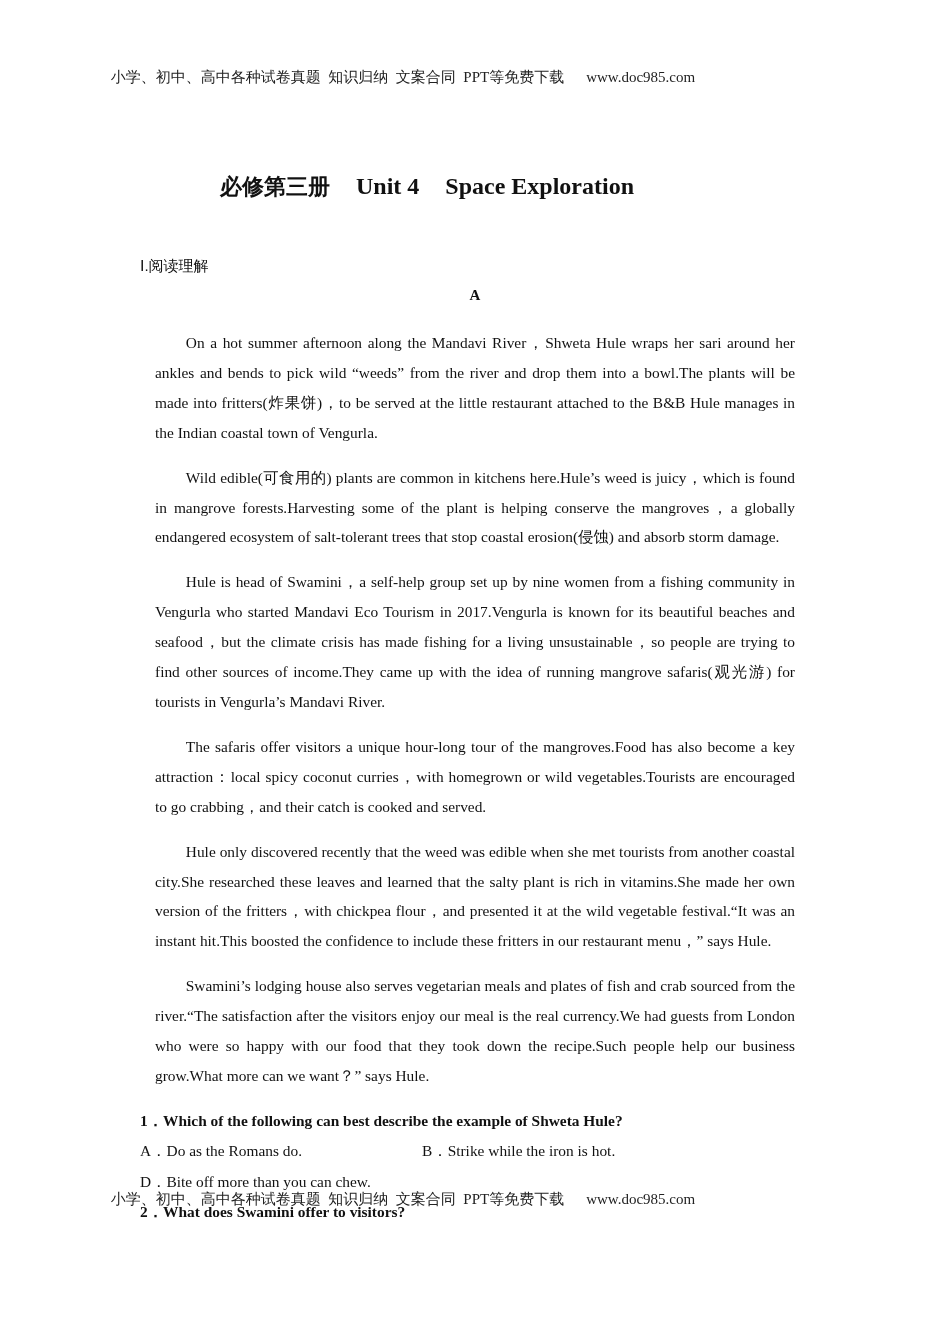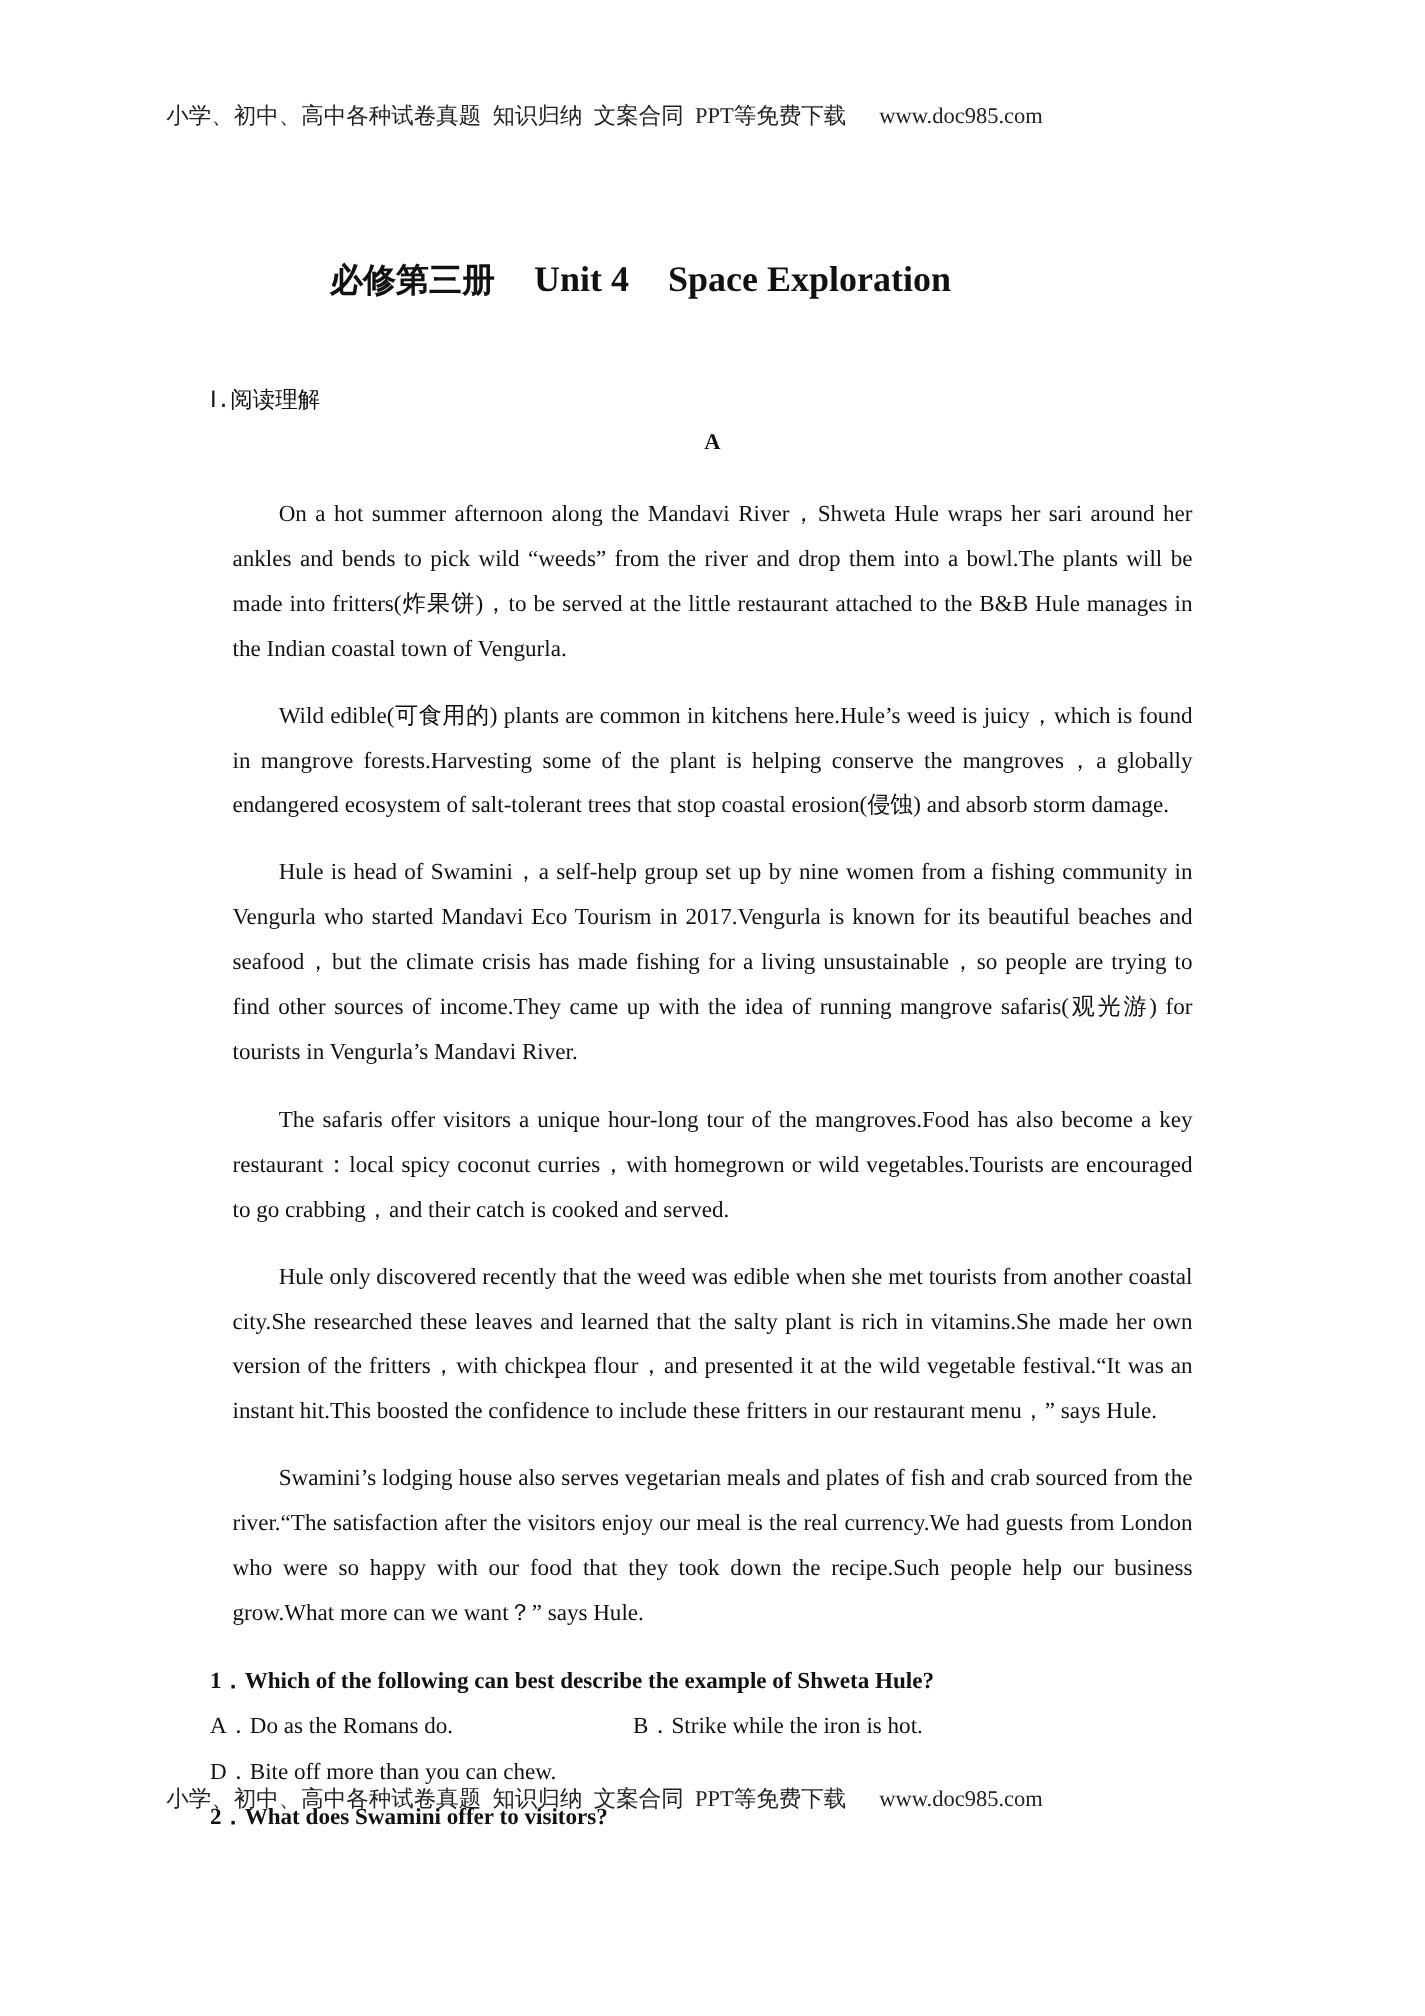--- a/index.html
+++ b/index.html
@@ -8,21 +8,21 @@
   .header, .footer { position: absolute; left: 0; width: 806px; text-align: center;
          font-size: 15px; color: #222; white-space: pre; }
   .header { top: 68px; }
   .footer { top: 1190px; }
   .site { margin-left: 22px; }
   .title { position: absolute; top: 172px; left: 0; width: 854px; text-align: center;
          font-weight: bold; font-size: 24px; font-family: "Liberation Serif", serif; }
   .title .cn { font-family: "DejaVu Sans", sans-serif; font-size: 22px; }
   .title .gap { display: inline-block; width: 26px; }
   .section { position: absolute; top: 257px; left: 140px; font-size: 15px;
-         font-family: Liberation Mono, monospace; }
+         font-family: Liberation Sans, sans-serif; }
   .passage-label { position: absolute; top: 287px; left: 0; width: 950px; text-align: center;
          font-weight: bold; font-size: 15px; }
   .content { position: absolute; top: 313px; left: 140px; width: 670px; font-size: 15.4px;
          line-height: 29.9px; }
   .content p { margin: 15px; text-indent: 2em; text-align: justify; }
   .q { font-weight: bold; margin: 0; line-height: 30.5px; }
   .opts { display: flex; margin: 0; line-height: 30.5px; }
   .opt { width: 282px; }
 </style>
 </head>
@@ -35,21 +35,21 @@
 </div>
 
 <div class="section">Ⅰ.阅读理解</div>
 
 <div class="passage-label">A</div>
 
 <div class="content">
   <p>On a hot summer afternoon along the Mandavi River，Shweta Hule wraps her sari around her ankles and bends to pick wild “weeds” from the river and drop them into a bowl.The plants will be made into fritters(炸果饼)，to be served at the little restaurant attached to the B&amp;B Hule manages in the Indian coastal town of Vengurla.</p>
   <p>Wild edible(可食用的) plants are common in kitchens here.Hule’s weed is juicy，which is found in mangrove forests.Harvesting some of the plant is helping conserve the mangroves，a globally endangered ecosystem of salt-tolerant trees that stop coastal erosion(侵蚀) and absorb storm damage.</p>
   <p>Hule is head of Swamini，a self-help group set up by nine women from a fishing community in Vengurla who started Mandavi Eco Tourism in 2017.Vengurla is known for its beautiful beaches and seafood，but the climate crisis has made fishing for a living unsustainable，so people are trying to find other sources of income.They came up with the idea of running mangrove safaris(观光游) for tourists in Vengurla’s Mandavi River.</p>
-  <p>The safaris offer visitors a unique hour-long tour of the mangroves.Food has also become a key restaurant：local spicy coconut curries，with homegrown or wild vegetables.Tourists are encouraged to go crabbing，and their catch is cooked and served.</p>
+  <p>The safaris offer visitors a unique hour-long tour of the mangroves.Food has also become a key attraction：local spicy coconut curries，with homegrown or wild vegetables.Tourists are encouraged to go crabbing，and their catch is cooked and served.</p>
   <p>Hule only discovered recently that the weed was edible when she met tourists from another coastal city.She researched these leaves and learned that the salty plant is rich in vitamins.She made her own version of the fritters，with chickpea flour，and presented it at the wild vegetable festival.“It was an instant hit.This boosted the confidence to include these fritters in our restaurant menu，” says Hule.</p>
   <p>Swamini’s lodging house also serves vegetarian meals and plates of fish and crab sourced from the river.“The satisfaction after the visitors enjoy our meal is the real currency.We had guests from London who were so happy with our food that they took down the recipe.Such people help our business grow.What more can we want？” says Hule.</p>
 
   <div class="q"><span>1．</span><span>Which of the following can best describe the example of Shweta Hule?</span></div>
   <div class="opts">
     <div class="opt"><span>A．</span><span>Do as the Romans do.</span></div>
     <div class="opt"><span>B．</span><span>Strike while the iron is hot.</span></div>
   </div>
   <div class="opts">
     <div class="opt"><span>D．</span><span>Bite off more than you can chew.</span></div>

